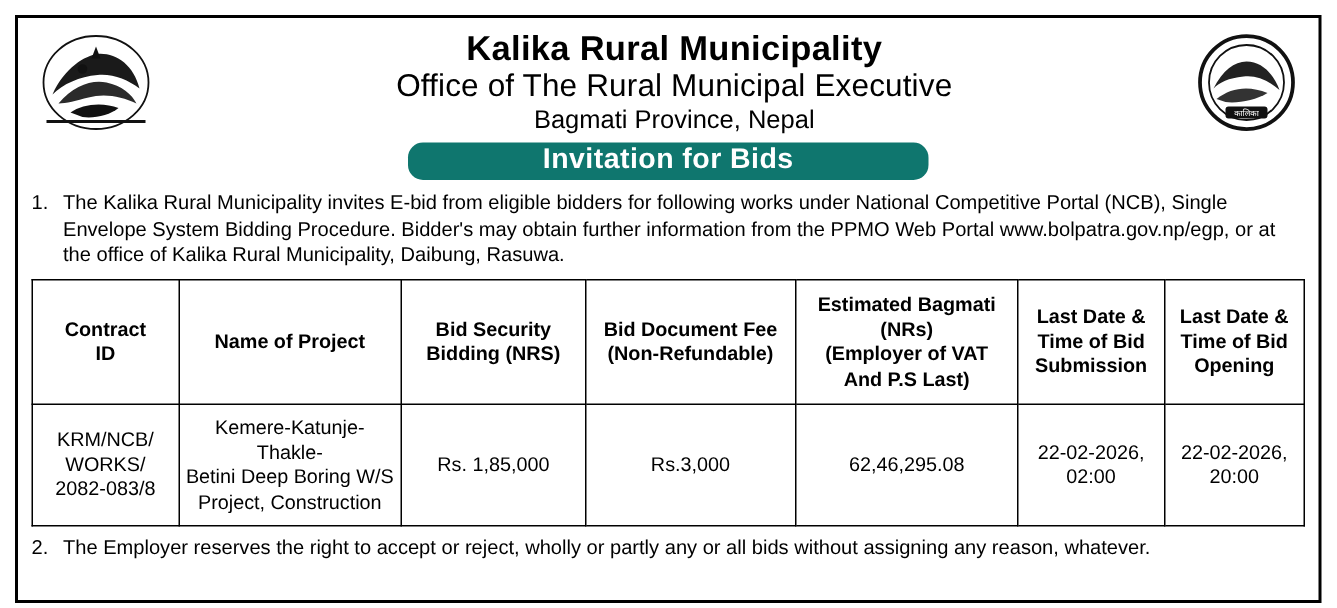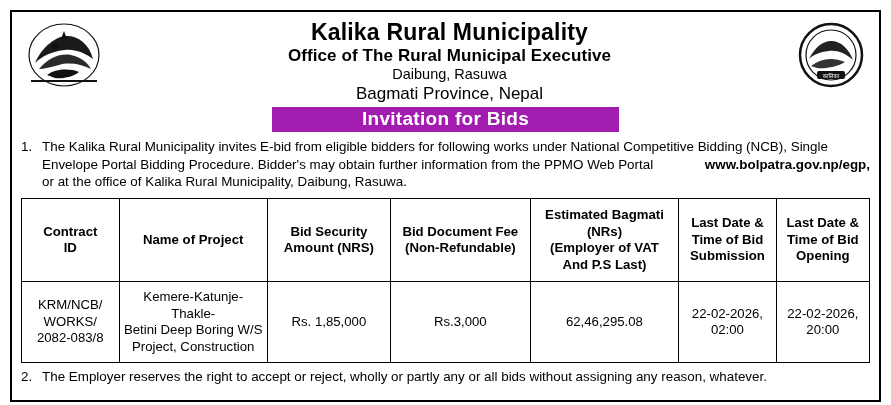--- a/index.html
+++ b/index.html
@@ -50,48 +50,49 @@
     text-align: center;
     padding-top: 2px;
   }
   .org-name {
     font-size: 23px;
     font-weight: bold;
     line-height: 1.12;
     letter-spacing: 0.2px;
   }
   .office-name {
-    font-size: 17px;
-    font-weight: bold;
+    font-size: 21px;
+    font-weight: normal;
     line-height: 1.15;
     letter-spacing: 0.1px;
   }
   .addr1 {
     font-size: 14.5px;
     line-height: 1.2;
     margin-top: 1px;
   }
   .addr2 {
     font-size: 17px;
     line-height: 1.2;
   }
 
   
   .title-band {
     margin-top: 3px;
     text-align: center;
   }
   .invitation {
     display: inline-block;
-    background: #a21caf;
+    background: #0f766e;
     color: #fff;
     font-size: 19px;
     font-weight: bold;
     padding: 1px 90px 2px 90px;
     letter-spacing: 0.3px;
+    border-radius: 10px;
   }
   .pubdate {
     font-size: 14.5px;
     font-weight: bold;
     margin-top: 3px;
     letter-spacing: 0.1px;
   }
 
   
   .para {
@@ -101,21 +102,21 @@
     line-height: 1.32;
   }
   .para .num {
     flex: 0 0 21px;
     text-align: left;
   }
   .para .ptext {
     flex: 1 1 auto;
     text-align: left;
   }
-  .para .ptext b { font-weight: bold; margin-left: 48px; }
+  .para .ptext b { font-weight: normal; }
 
   
   table.bids {
     width: 100%;
     border-collapse: collapse;
     margin-top: 7px;
     table-layout: fixed;
   }
   table.bids th, table.bids td {
     border: 1px solid #000;
@@ -169,21 +170,20 @@
           <path d="M22 56 C30 50, 44 49, 54 53 C48 58, 38 60, 30 59 Z" fill="#111"></path>
           <circle cx="30" cy="27" r="3.2" fill="#111"></circle>
           <path d="M39 12 L42 20 L36 20 Z" fill="#111"></path>
           <path d="M6 62 L72 62" stroke="#111" stroke-width="2"></path>
         </svg>
       </div>
 
       <div class="header-center">
         <div class="org-name">Kalika Rural Municipality</div>
         <div class="office-name">Office of The Rural Municipal Executive</div>
-        <div class="addr1">Daibung, Rasuwa</div>
         <div class="addr2">Bagmati Province, Nepal</div>
       </div>
 
       <div class="emblem right">
         <svg width="72" height="72" viewBox="0 0 72 72" aria-hidden="true">
           <circle cx="36" cy="36" r="31" fill="#ffffff" stroke="#111" stroke-width="2.5"></circle>
           <circle cx="36" cy="36" r="25" fill="#ffffff" stroke="#111" stroke-width="1.2"></circle>
           <path d="M14 40 C20 28, 28 22, 36 22 C46 22, 54 30, 58 41 C50 34, 42 31, 34 32 C24 33, 18 36, 14 40 Z" fill="#222"></path>
           <path d="M16 47 C26 39, 38 38, 50 43 C42 48, 30 50, 22 49 Z" fill="#333"></path>
           <rect x="22" y="52" width="28" height="8" rx="2" fill="#111"></rect>
@@ -191,21 +191,21 @@
         </svg>
       </div>
     </div>
 
     <div class="title-band">
       <div class="invitation">Invitation for Bids</div>
     </div>
 
     <div class="para">
       <div class="num">1.</div>
-      <div class="ptext"><span>The Kalika Rural Municipality invites E-bid from eligible bidders for following works under National Competitive Bidding (NCB), Single Envelope Portal Bidding Procedure. Bidder's may obtain further information from the PPMO Web Portal </span><b>www.bolpatra.gov.np/egp,</b><span> or at the office of Kalika Rural Municipality, Daibung, Rasuwa.</span></div>
+      <div class="ptext"><span>The Kalika Rural Municipality invites E-bid from eligible bidders for following works under National Competitive Portal (NCB), Single Envelope System Bidding Procedure. Bidder's may obtain further information from the PPMO Web Portal </span><b>www.bolpatra.gov.np/egp,</b><span> or at the office of Kalika Rural Municipality, Daibung, Rasuwa.</span></div>
     </div>
 
     <table class="bids">
       <colgroup>
         <col class="col1">
           <col class="col2">
           <col class="col3">
           <col class="col4">
           <col class="col5">
           <col class="col6">
@@ -215,21 +215,21 @@
         <tr>
           <th>
             <div>Contract</div>
             <div>ID</div>
           </th>
           <th>
             <div>Name of Project</div>
           </th>
           <th>
             <div>Bid Security</div>
-            <div>Amount (NRS)</div>
+            <div>Bidding (NRS)</div>
           </th>
           <th>
             <div>Bid Document Fee</div>
             <div>(Non-Refundable)</div>
           </th>
           <th>
             <div>Estimated Bagmati</div>
             <div>(NRs)</div>
             <div>(Employer of VAT</div>
             <div>And P.S Last)</div>

